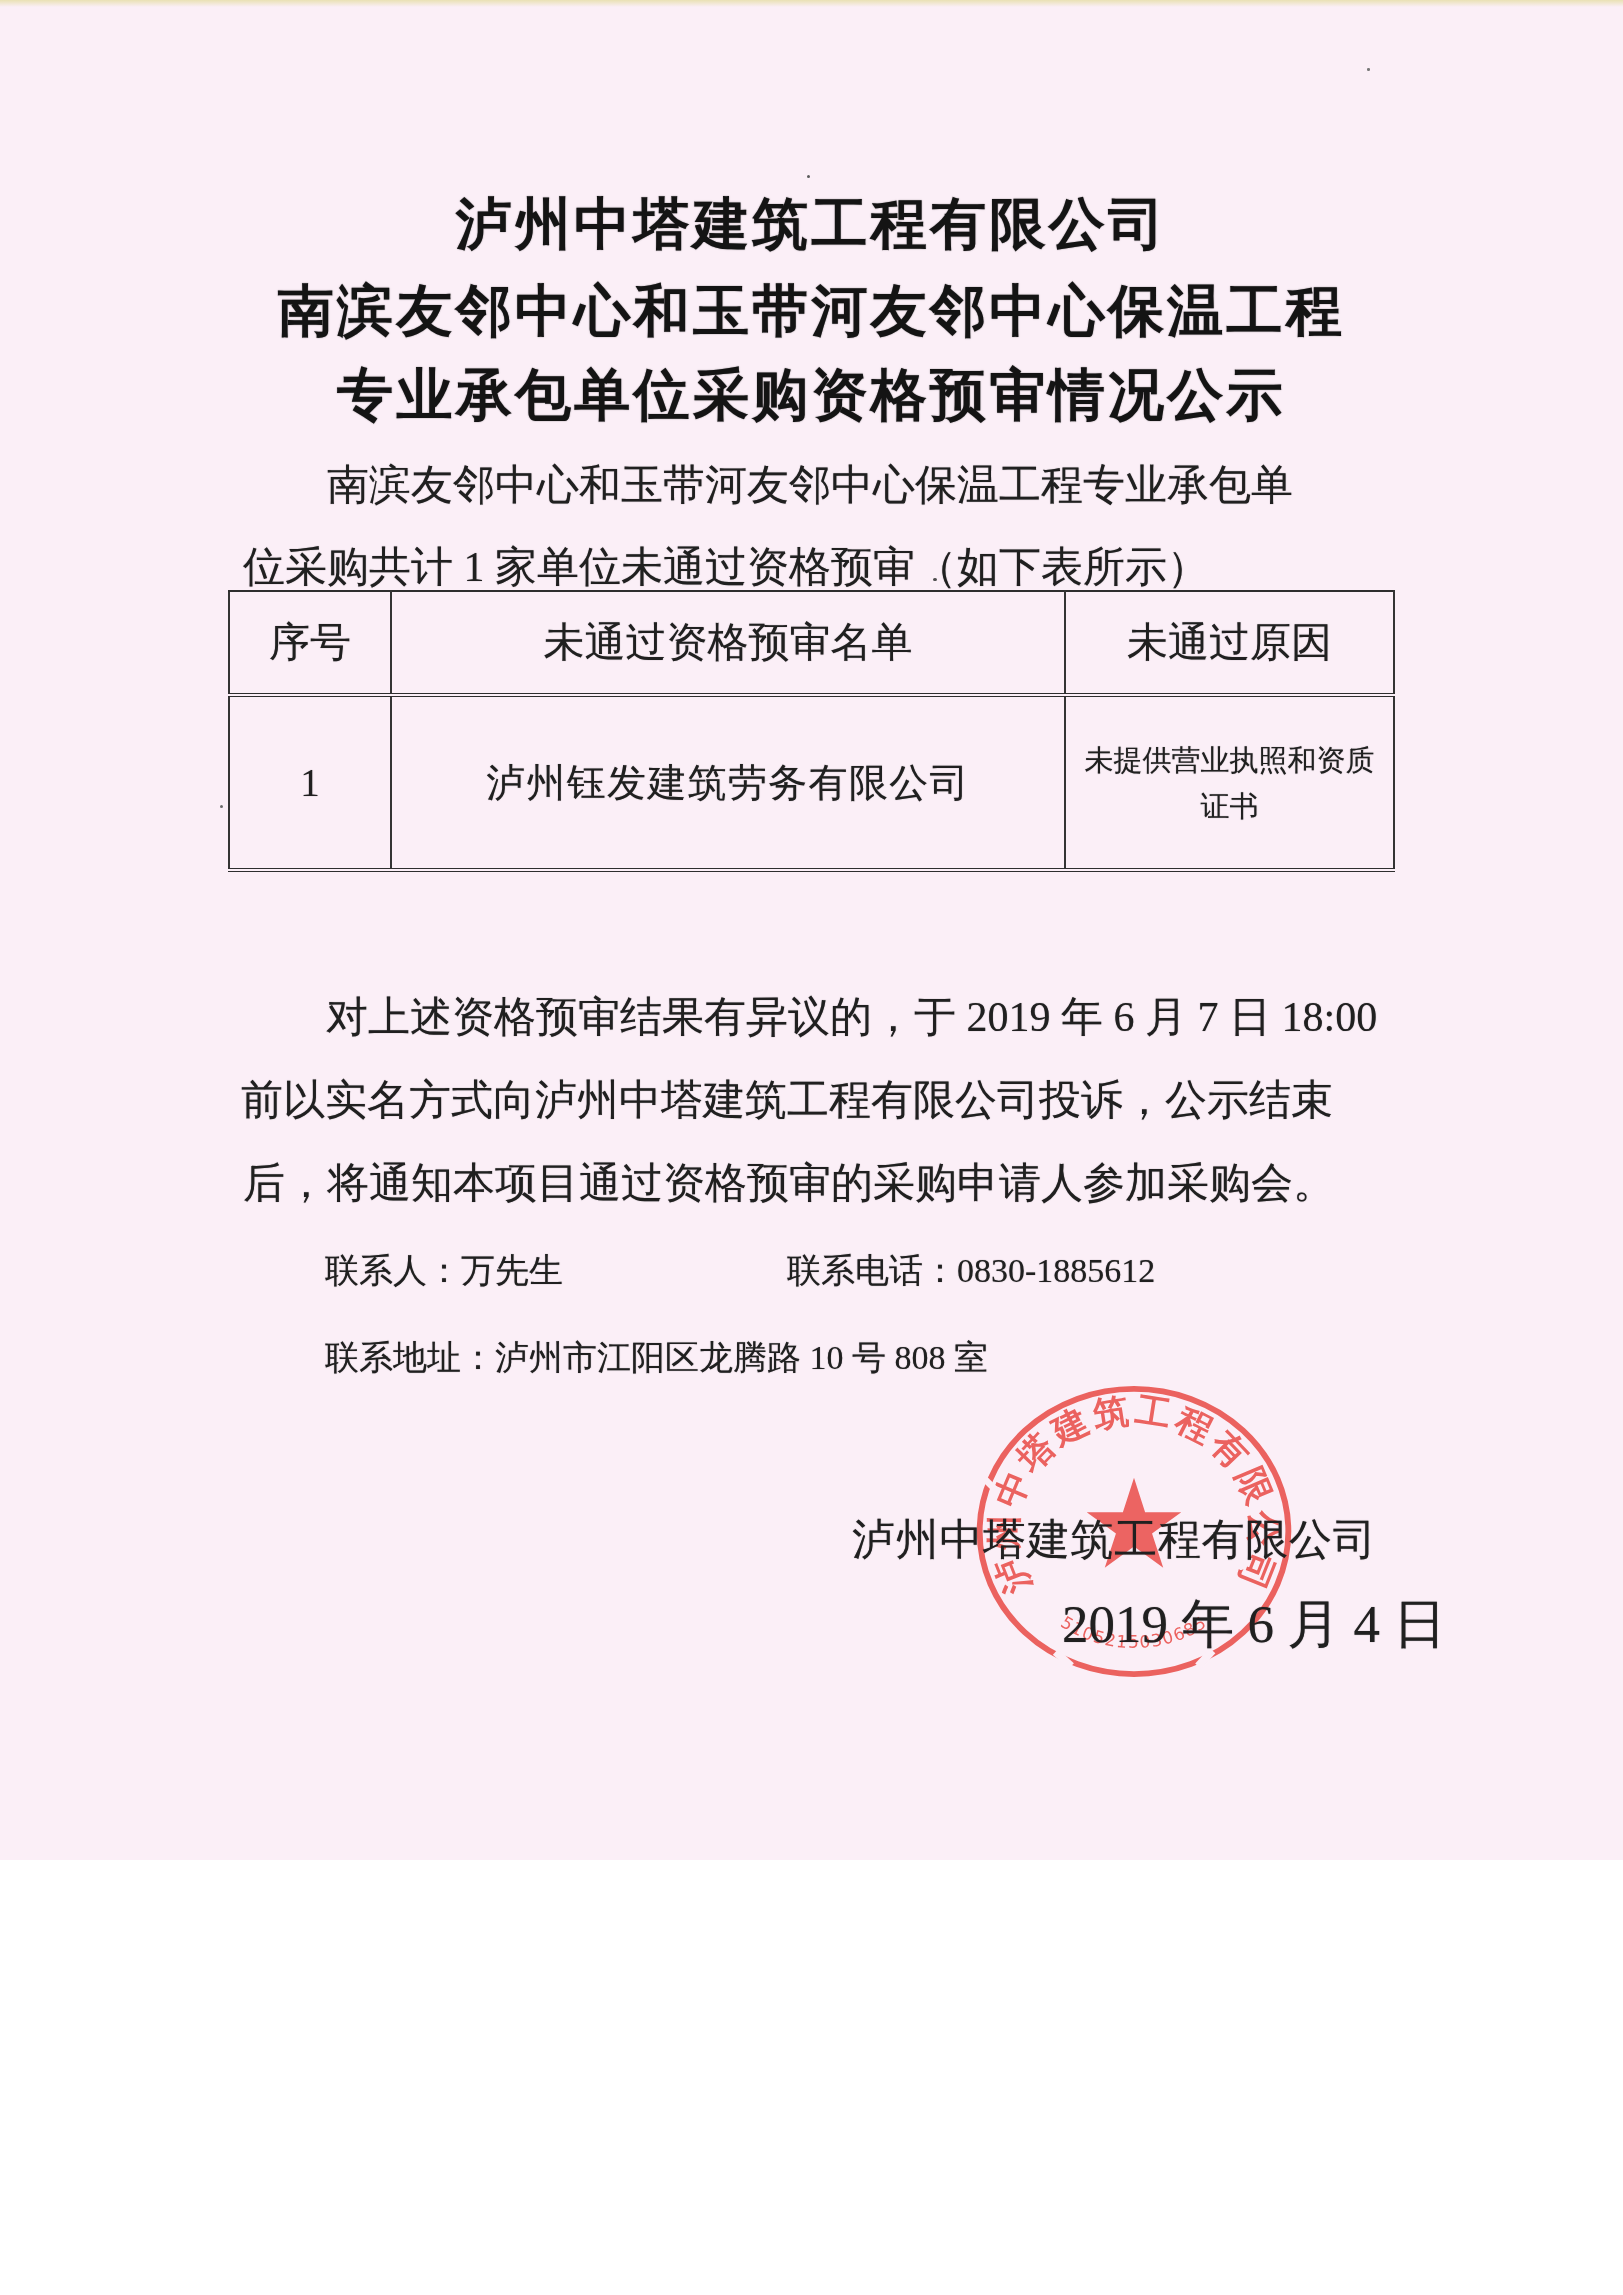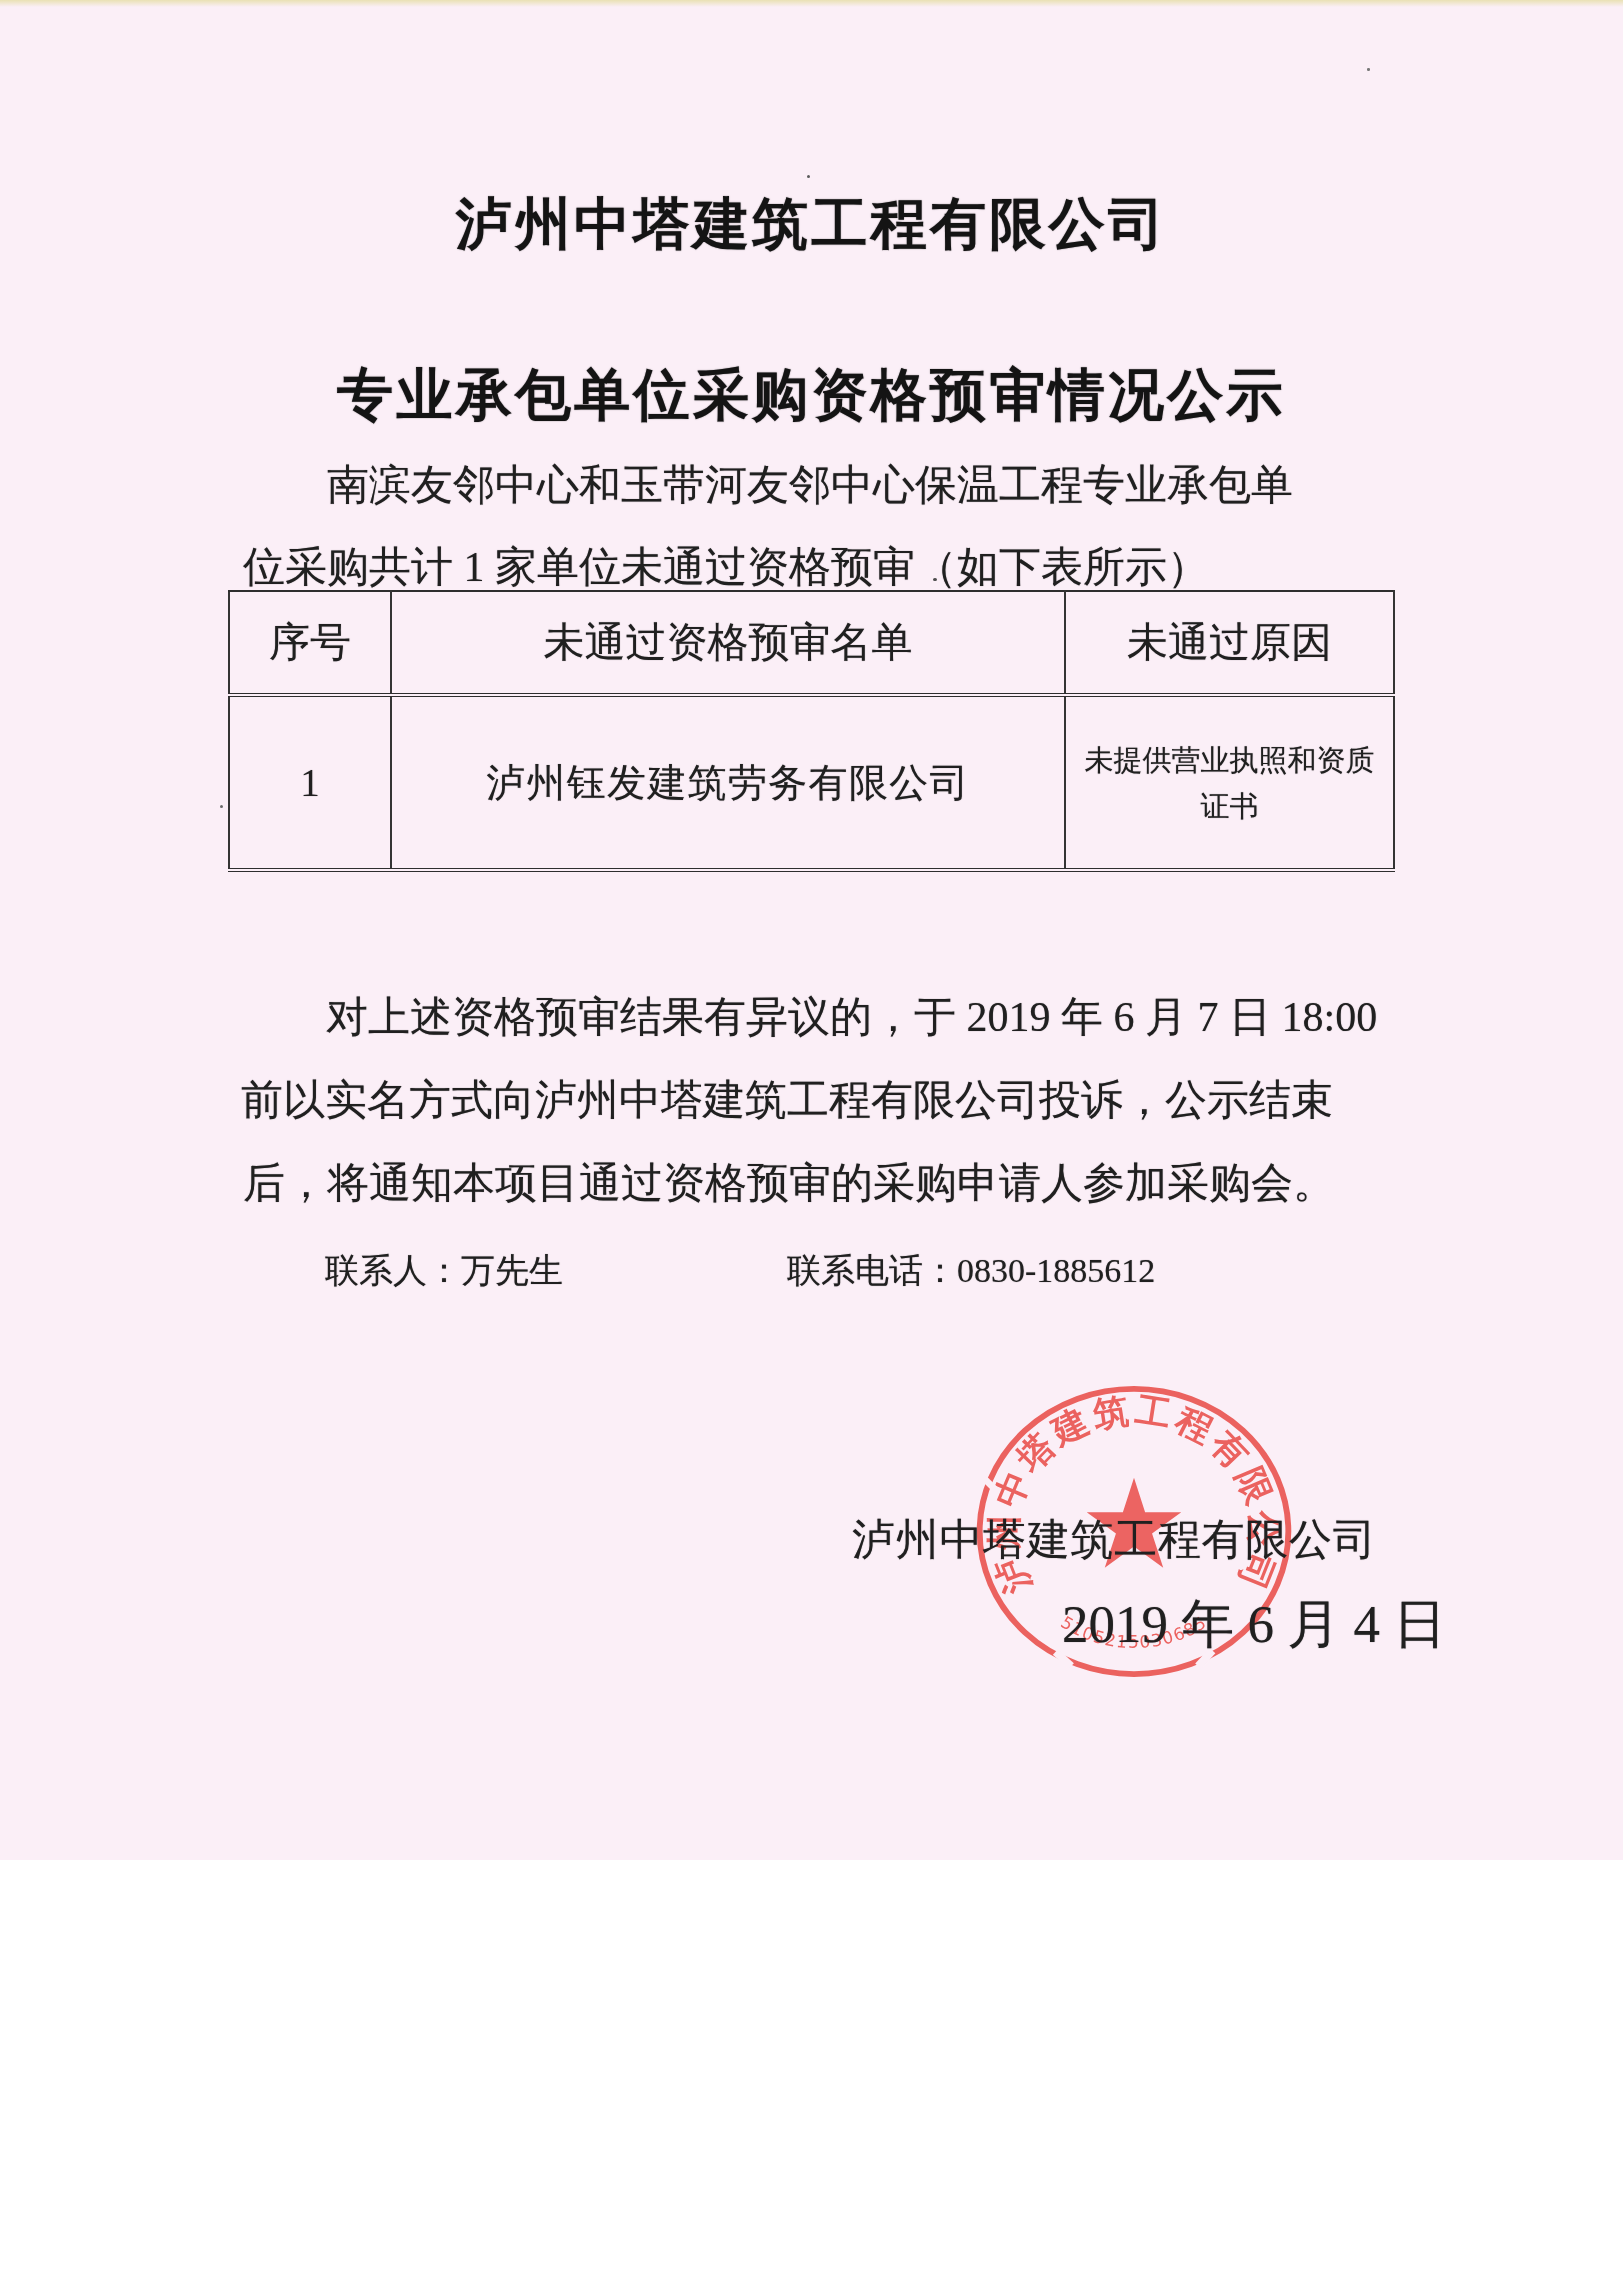--- a/index.html
+++ b/index.html
@@ -50,20 +50,21 @@
   .sp4{left:161px;top:1947px;width:5.2px;height:5.2px;background:#e06a6a;opacity:.55;}
   .sp5{left:1367px;top:68px;width:2.6px;height:2.6px;background:#777;}
 </style>
 </head>
 <body>
 
 <div class="page">
   <div class="edge-top"></div>
 
   <div class="doc-text title" style="top:194px;">泸州中塔建筑工程有限公司</div>
+  <div class="doc-text title" style="top:281px;">南滨友邻中心和玉带河友邻中心保温工程</div>
   <div class="doc-text title" style="top:369px;font-family:Liberation Mono, monospace;">专业承包单位采购资格预审情况公示</div>
 
   <div class="doc-text body-line" style="left:327px;top:462px;">南滨友邻中心和玉带河友邻中心保温工程专业承包单</div>
   <div class="doc-text body-line" style="left:243px;top:544px;">位采购共计 1 家单位未通过资格预审（如下表所示）</div>
 
   <table class="prequal-table">
     <colgroup>
       <col style="width:162px">
         <col style="width:674px">
         <col style="width:329px">
@@ -83,20 +84,21 @@
       </tr>
     </tbody>
   </table>
 
   <div class="doc-text body-line" style="left:326px;top:994px;">对上述资格预审结果有异议的，于 2019 年 6 月 7 日 18:00</div>
   <div class="doc-text body-line" style="left:241px;top:1077px;">前以实名方式向泸州中塔建筑工程有限公司投诉，公示结束</div>
   <div class="doc-text body-line" style="left:243px;top:1160px;">后，将通知本项目通过资格预审的采购申请人参加采购会。</div>
 
   <div class="doc-text contact-line" style="left:325px;top:1247px;">联系人：万先生</div>
   <div class="doc-text contact-line" style="left:787px;top:1247px;">联系电话：0830-1885612</div>
+  <div class="doc-text contact-line" style="left:325px;top:1334px;">联系地址：泸州市江阳区龙腾路 10 号 808 室</div>
 
   <svg class="stamp" viewBox="0 0 492 448">
     <g opacity="0.88">
       <ellipse cx="246" cy="224" rx="236" ry="218" fill="none" stroke="#e94f4b" stroke-width="9"></ellipse>
       <path id="sealArcTop" d="M 77 281 A 180 166 0 1 1 415 281" fill="none"></path>
       <path id="sealArcBottom" d="M 136 370 A 192 178 0 0 0 356 370" fill="none"></path>
       <text font-size="54" fill="#e94f4b" letter-spacing="6" font-family="Liberation Serif, DejaVu Serif, serif" font-weight="bold">
         <textPath href="#sealArcTop" startOffset="50%" text-anchor="middle">泸州中塔建筑工程有限公司</textPath>
       </text>
       <polygon fill="#e8433f" opacity="0.92" points="246,142 229,194.5 173.7,194.5 218.4,227 201.3,279.5 246,247 290.7,279.5 273.6,227 318.3,194.5 263,194.5"></polygon>

